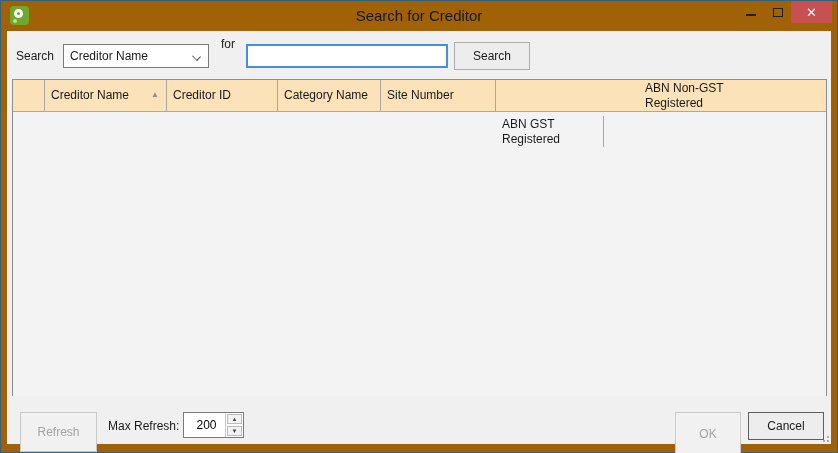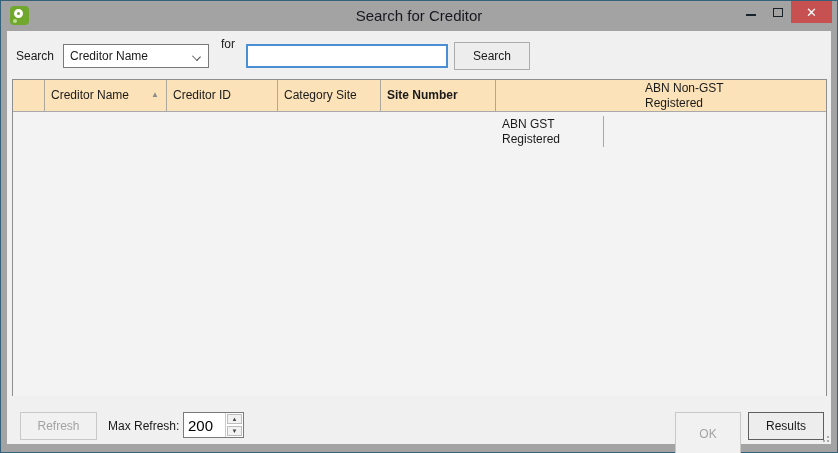--- a/index.html
+++ b/index.html
@@ -1,21 +1,21 @@
 <!DOCTYPE html>
 <html><head>
 <meta charset="utf-8">
 <style>
   * { margin:0; padding:0; box-sizing:border-box; }
   html,body { width:838px; height:453px; overflow:hidden; }
   body { font-family:"Liberation Sans", sans-serif; font-size:12px; color:#1a1a1a; }
 
   .window{
     position:relative; width:838px; height:453px;
-    background:#a3a3a3;
+    background:#a16207;
     border:1px solid #35627A;
   }
   
   .titlebar{
     position:absolute; top:0; left:0; right:0; height:30px;
     display:flex; align-items:center;
   }
   .app-icon{
     position:absolute; left:9px; top:5px; width:19px; height:19px;
     background:#6FA82D; border-radius:4px;
@@ -90,30 +90,30 @@
     overflow:hidden;
   }
   .th:last-child{ border-right:none; flex:1;margin-left:35px; }
   .th .th-label{ white-space:pre-line; line-height:1.2; }
   .sort-asc{
     position:absolute; right:7px; top:10px; font-size:8px; color:#8B8B8B;
   }
   .grid-body{ height:284px; background:#F3F3F3; }
 
   
-  .refresh-btn{ left:13px; top:381px; width:77px; height:28px; }
+  .refresh-btn{ left:13px; top:381px; width:77px; height:40px; }
   .btn.disabled{ color:#A3A3A3; border-color:#C8C8C8; background:#F1F1F1; }
   .max-results-label{ left:101px; top:388px; }
   .spinner{
     position:absolute; left:176px; top:381px; width:61px; height:26px;
     background:#ffffff; border:1px solid #7A7A7A; display:flex;
   }
   .spinner input{
     width:41px; border:none; outline:none; padding:0 0 0 4px;
-    font-family:"Liberation Sans", sans-serif; font-size:15px;
+    font-family:"Liberation Sans", sans-serif; font-size:12px;text-align:center;
   }
   .spin-buttons{ width:18px; display:flex; flex-direction:column; border-left:1px solid #C9C9C9; }
   .spin-btn{
     flex:1; background:#F2F2F2; border:1px solid #BDBDBD; margin:1px;
     display:flex; align-items:center; justify-content:center;
     font-size:6px; color:#444; line-height:1; cursor:default; padding:0;
   }
   .ok-btn{ left:668px; top:381px; width:66px; height:44px; }
   .cancel-btn{ left:741px; top:381px; width:76px; height:28px; border-color:#5E5E5E; }
   .resize-grip{
@@ -166,23 +166,23 @@
             <span class="th-label"></span>
           </div>
           <div class="th" style="width: 122px;">
             <span class="th-label">Creditor Name</span>
             <span class="sort-asc">▲</span>
           </div>
           <div class="th" style="width: 111px;">
             <span class="th-label">Creditor ID</span>
           </div>
           <div class="th" style="width: 103px;">
-            <span class="th-label">Category Site</span>
-          </div>
-          <div class="th" style="width: 115px; font-weight: bold;">
+            <span class="th-label">Category Name</span>
+          </div>
+          <div class="th" style="width: 115px;">
             <span class="th-label">Site Number</span>
           </div>
           <div class="th" style="width: 108px; margin-top: 36px;">
             <span class="th-label">ABN GST
 Registered</span>
           </div>
           <div class="th" style="width: 114px;">
             <span class="th-label">ABN Non-GST
 Registered</span>
           </div>
@@ -197,17 +197,17 @@
       <div class="spin-buttons">
         <button class="spin-btn">
             <span>▲</span>
           </button>
         <button class="spin-btn">
             <span>▼</span>
           </button>
       </div>
     </div>
     <button class="btn ok-btn disabled">OK</button>
-    <button class="btn cancel-btn">Results</button>
+    <button class="btn cancel-btn">Cancel</button>
     <div class="resize-grip"></div>
 
   </div>
 </div>
 
 </body></html>

